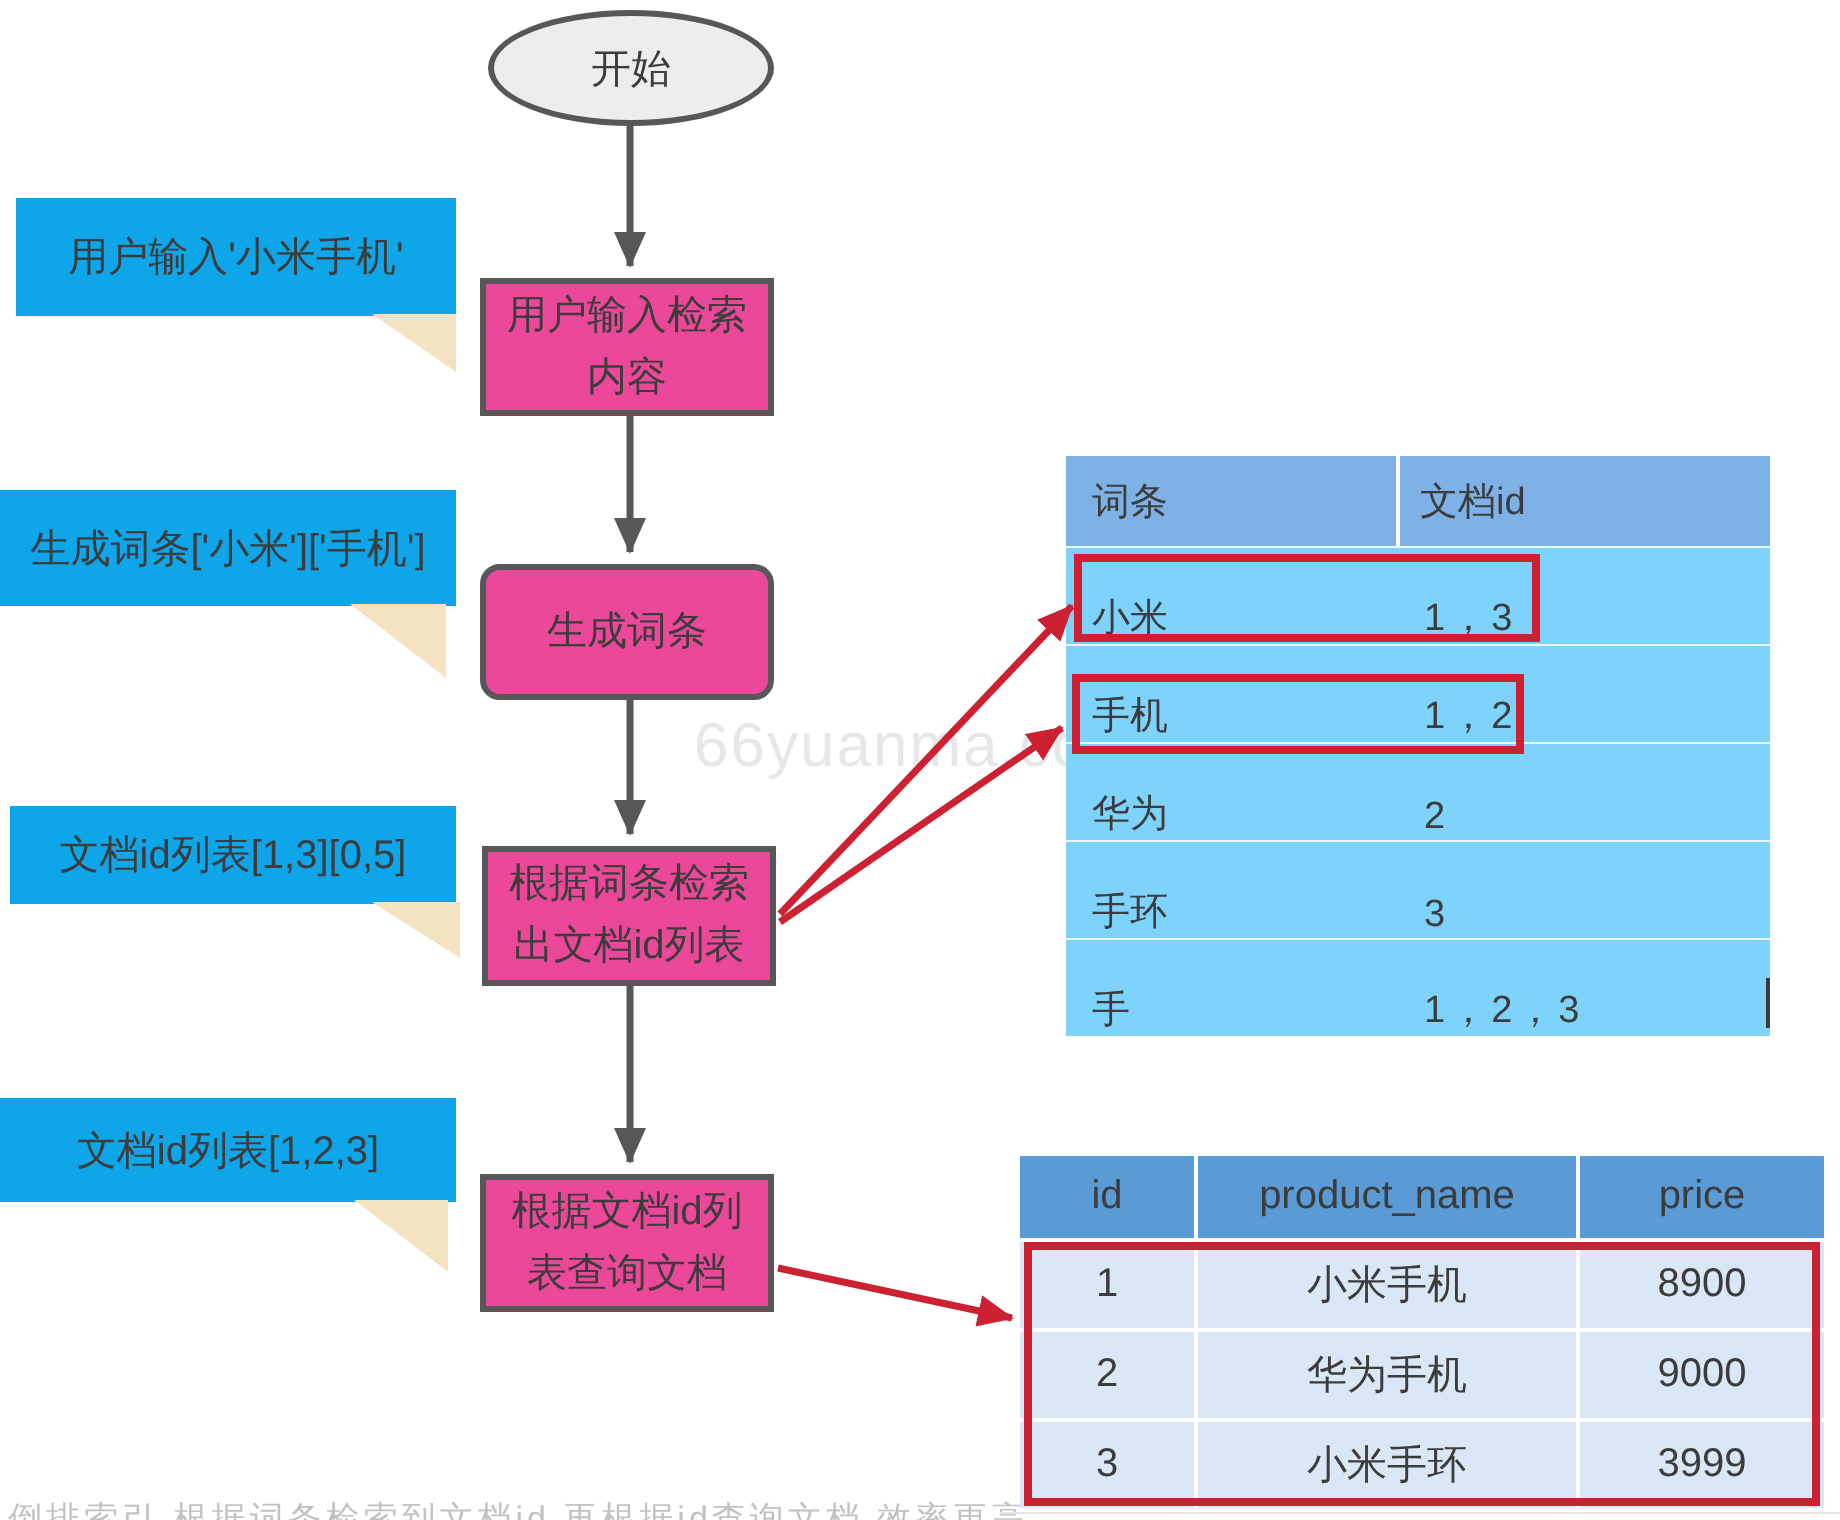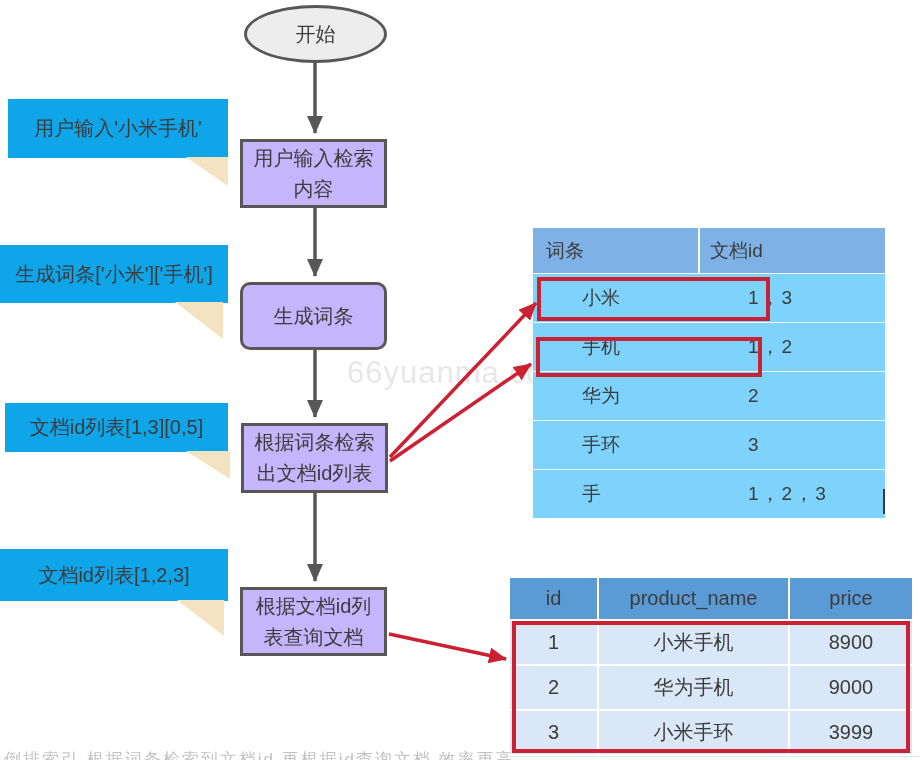--- a/index.html
+++ b/index.html
@@ -11,21 +11,21 @@
 
   
   .watermark { position:absolute; left:347px; top:355px; font-size:31px;
     color:rgba(70,70,70,0.13); letter-spacing:1px; z-index:1; }
 
   
   .oval { position:absolute; left:244px; top:5px; width:143px; height:58px;
     background:#ededed; border:3px solid #575757; border-radius:50%;
     display:flex; align-items:center; justify-content:center;
     font-size:20px; z-index:3; }
-  .fbox { position:absolute; width:147px; background:#c4b5fd; border:3px solid #575757;
+  .fbox { position:absolute; width:147px; background:#ec4899; border:3px solid #575757;
     display:flex; flex-direction:column; align-items:center; justify-content:center;
     font-size:20px; line-height:31px; text-align:center; z-index:3; }
   .b1 { left:240px; top:139px; height:69px; }
   .b2 { left:240px; top:282px; height:68px;border-radius:10px; }
   .b3 { left:241px; top:423px; height:70px; }
   .b4 { left:240px; top:587px; height:69px; }
 
   
   .callout { position:absolute; background:#0ea5e9; display:flex; align-items:center;
     justify-content:center; font-size:20px; white-space:nowrap; z-index:2; }
@@ -40,22 +40,22 @@
   .tl3 { left:186px; top:451px; width:44px; height:28px; }
   .tl4 { left:177px; top:600px; width:47px; height:36px; }
 
   
   .t1 { position:absolute; left:533px; top:228px; width:352px; height:290px;
     background:#7dd3fc; z-index:2; font-size:19px; }
   .t1 .head { display:flex; height:45px; }
   .t1 .hc { background:#7eb2e6; display:flex; align-items:center; }
   .t1 .hc.term { width:167px; padding-left:13px; border-right:2px solid #fdfdfd; }
   .t1 .hc.docid { flex:1; padding-left:10px; }
-  .t1 .trow { display:flex; height:49px; align-items:center;
-    border-top:1px solid rgba(255,255,255,0.85);padding-left:36px; }
+  .t1 .trow { display:flex; height:49px; align-items:flex-end;
+    border-top:1px solid rgba(255,255,255,0.85); }
   .t1 .trow:first-of-type { border-top:none; }
   .t1 .ct { width:167px; padding-left:13px; }
   .t1 .ci { flex:1; padding-left:12px; letter-spacing:2px; }
 
   
   .hl { position:absolute; border:4px solid #cb2133; background:transparent; z-index:4; }
   .hl1 { left:537px; top:277px; width:233px; height:44px; }
   .hl2 { left:536px; top:337px; width:226px; height:40px; }
   .hl3 { left:512px; top:621px; width:398px; height:132px; }
   .cursor-mark { position:absolute; left:883px; top:489px; width:2px; height:25px;

